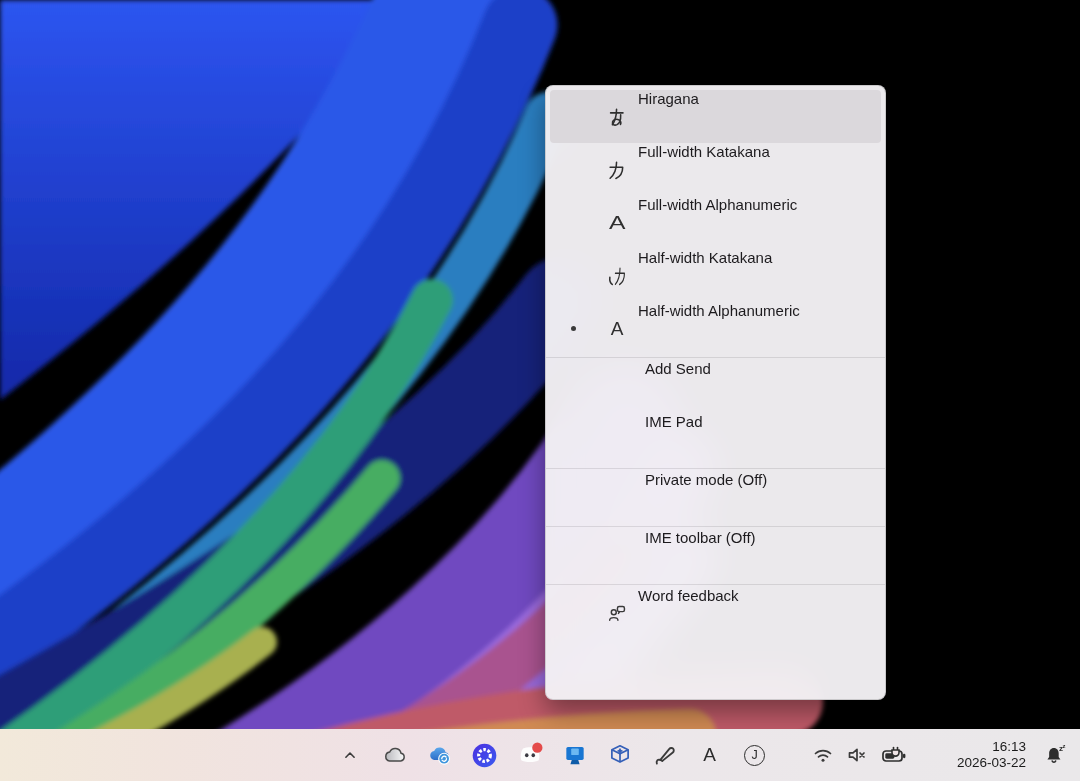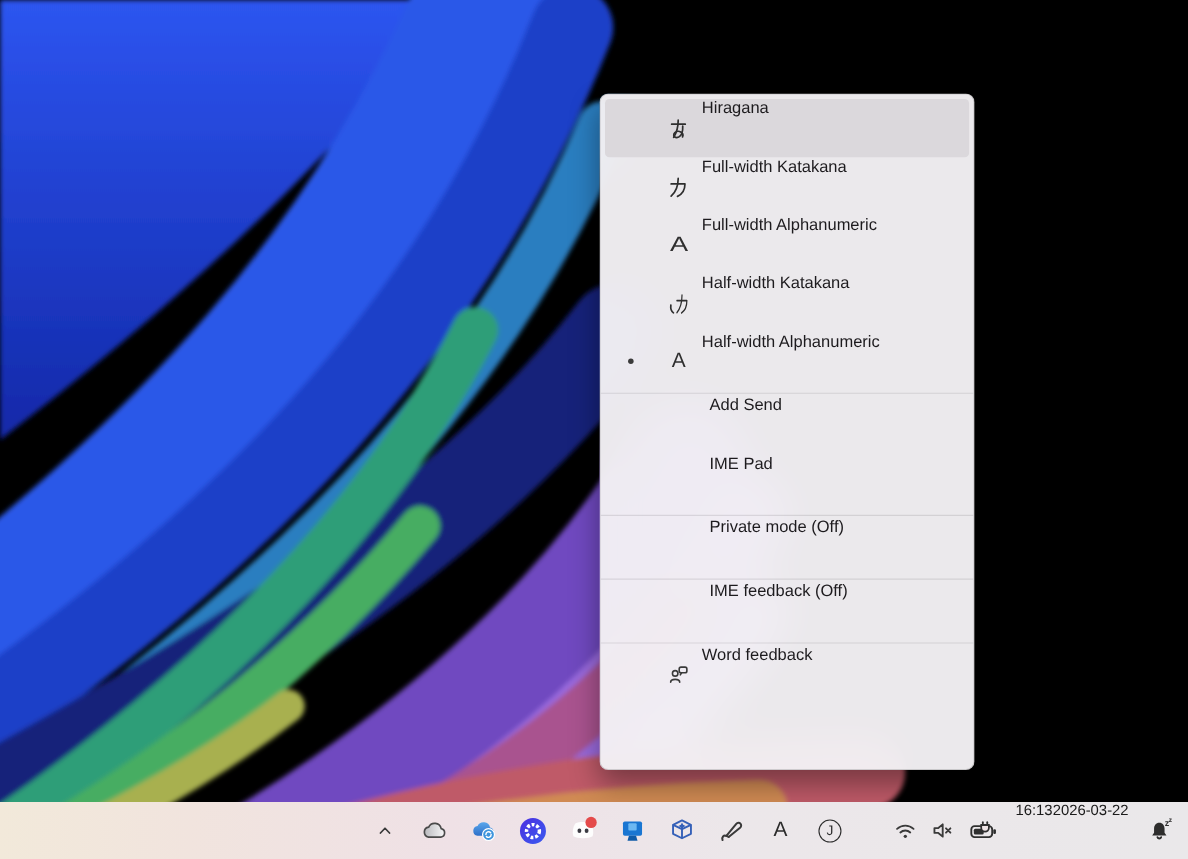--- a/index.html
+++ b/index.html
@@ -23,21 +23,21 @@
   .kana{stroke:#2f2f2f;stroke-width:1.7;fill:none;stroke-linecap:round;stroke-linejoin:round}
   .oicon{stroke:#3a3a3a;stroke-width:1.6;fill:none;stroke-linecap:round;stroke-linejoin:round}
   
   .taskbar{position:absolute;left:0;bottom:0;width:1080px;height:52px;
     background:linear-gradient(90deg,#f2e9da 0%,#f1e4de 16%,#efe1e6 38%,#ece7ea 62%,#eae8ea 100%)}
   .apps{position:absolute;left:327px;top:0;height:52px;display:flex}
   .slot{width:45px;height:52px;display:flex;align-items:center;justify-content:center}
   .tray{position:absolute;left:806px;top:0;height:52px;display:flex;align-items:center}
   .tray .slot{width:34px}
   .tray .slot.batt{width:40px}
-  .clock{position:absolute;right:54px;top:0;height:52px;display:flex;flex-direction:row;justify-content:flex-start;
+  .clock{position:absolute;right:54px;top:0;height:52px;display:flex;flex-direction:column;justify-content:center;
     text-align:right;font-size:13.5px;line-height:16px;color:#1b1b1b}
   .bellwrap{position:absolute;right:12px;top:0;height:52px;display:flex;align-items:center}
   .tb{stroke:#3a3a3a;stroke-width:1.7;fill:none;stroke-linecap:round;stroke-linejoin:round}
   .ja{font-size:19px;color:#2c2c2c}
   .jcirc{width:21px;height:21px;border:1.7px solid #2c2c2c;border-radius:50%;display:flex;align-items:center;justify-content:center;
     font-size:12.5px;color:#2c2c2c;box-sizing:border-box}
 </style>
 </head>
 <body>
 
@@ -146,21 +146,21 @@
 
   <div class="msep"></div>
 
   <div class="mrow noicon">
     <span class="mlabel">Private mode (Off)</span>
   </div>
 
   <div class="msep"></div>
 
   <div class="mrow noicon">
-    <span class="mlabel">IME feedback (Off)</span>
+    <span class="mlabel">IME toolbar (Off)</span>
   </div>
 
   <div class="msep"></div>
 
 
   <div class="mrow">
     <div class="ind"></div>
     <div class="micon">
       <svg width="22" height="22" viewBox="0 0 24 24">
           <g class="oicon">

